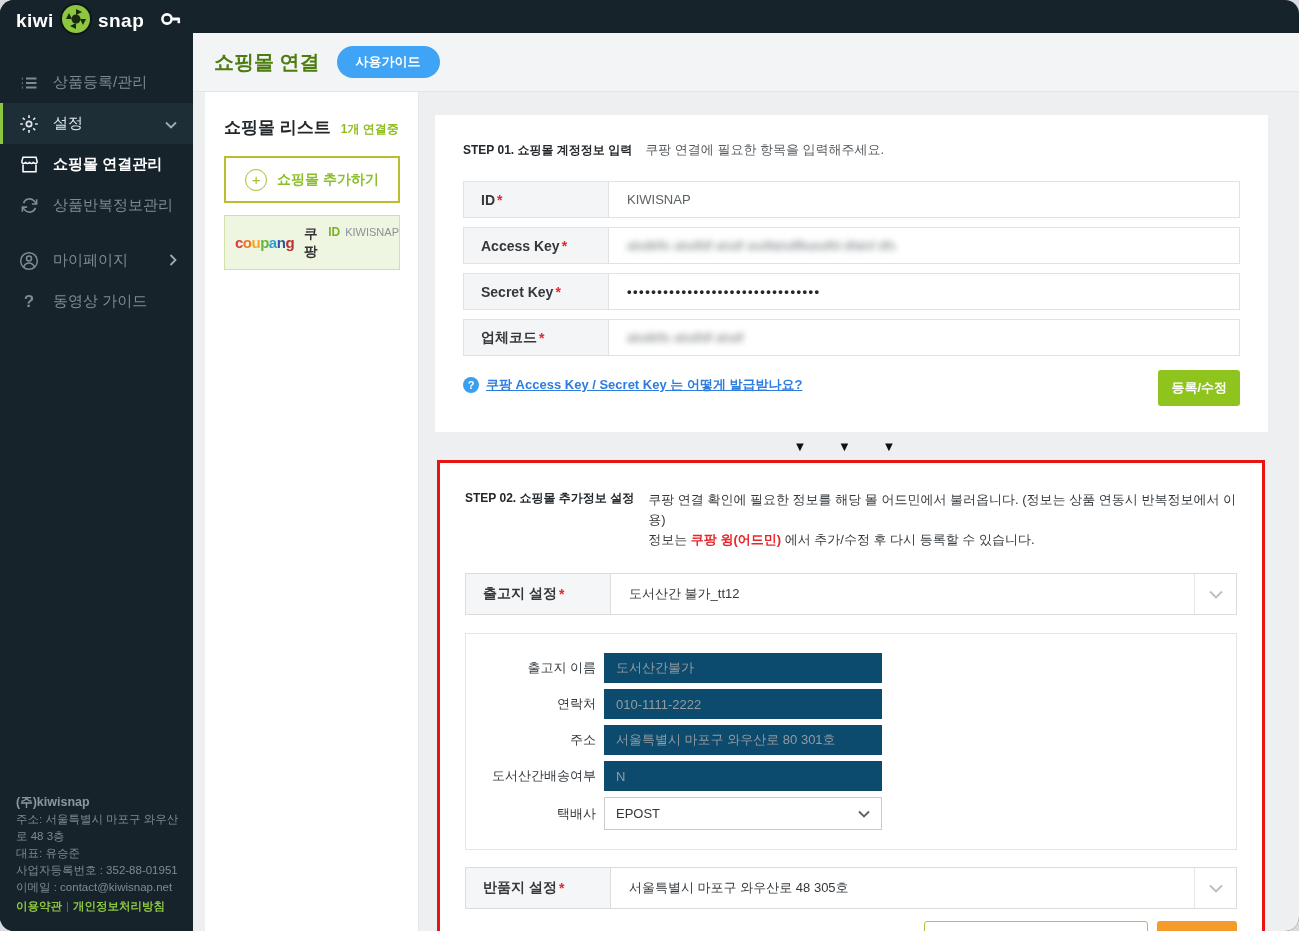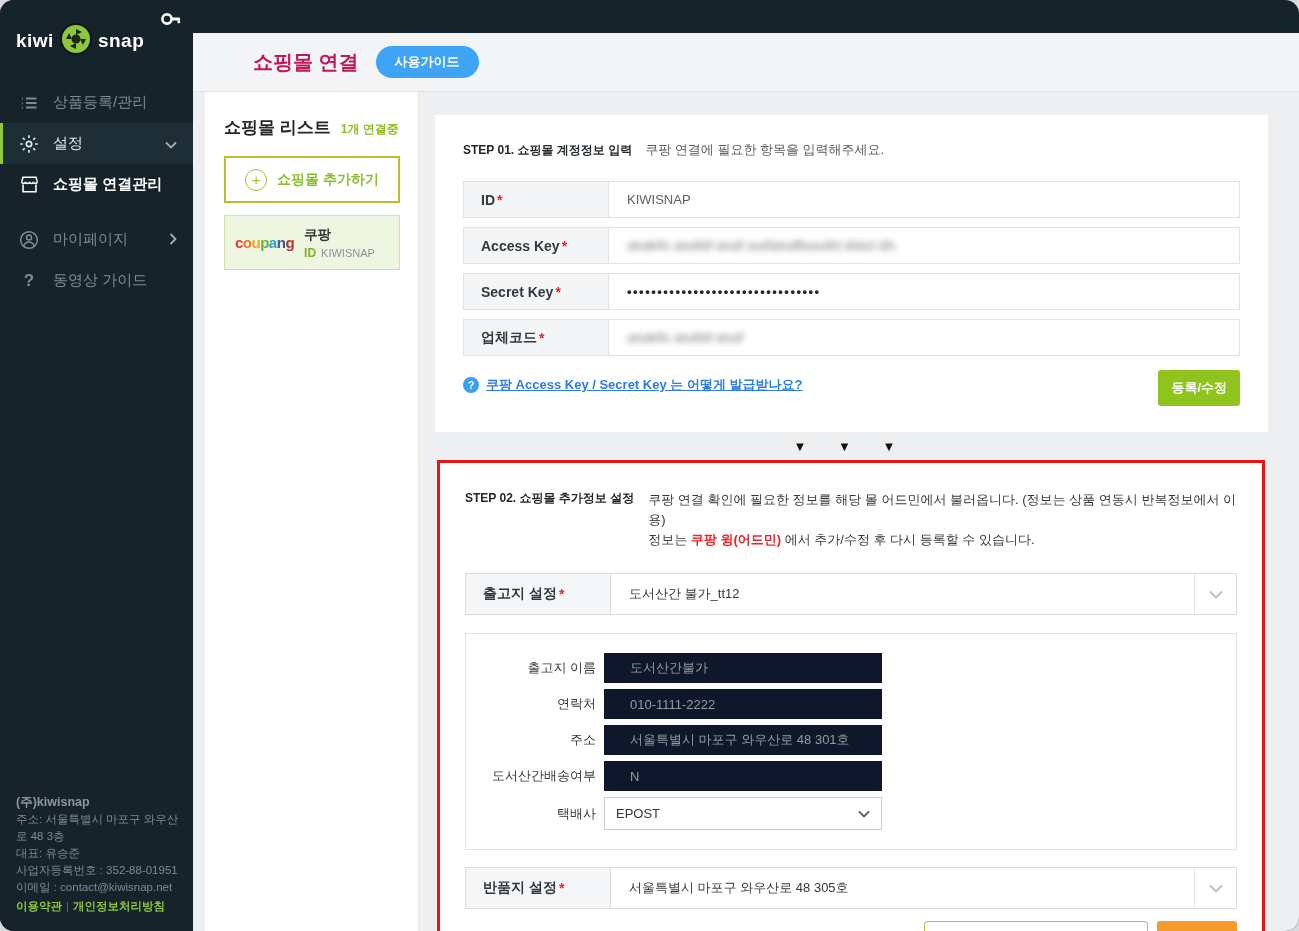--- a/index.html
+++ b/index.html
@@ -3,21 +3,21 @@
 <meta charset="utf-8">
 <style>
   * { margin:0; padding:0; box-sizing:border-box; }
   html,body { background:#d8dadd; }
   body { font-family:"Liberation Sans","DejaVu Sans",sans-serif; }
   .screen { position:relative; width:1299px; height:931px; background:#16232b;
             border-radius:14px; overflow:hidden; }
 
   
   .sidebar { position:absolute; left:0; top:0; width:193px; height:100%; background:#16232b; }
-  .logo { display:flex; align-items:center; gap:5px; padding:22px 0 0 16px; }
+  .logo { display:flex; align-items:center; gap:5px; padding:2px 0 0 16px; }
   .logo .word { color:#fff; font-size:19px; font-weight:bold; letter-spacing:0.5px; }
   .menu { margin-top:22px; }
   .menu-item { position:relative; display:flex; align-items:center; gap:13px;
                height:41px; padding-left:18px; color:#7e8b93; font-size:15px; cursor:pointer; }
   .menu-item .mi-icon { width:22px; display:flex; justify-content:center; align-items:center; }
   .menu-item.active { background:#1e2e37; color:#dfe7ea; }
   .menu-item.active::before { content:""; position:absolute; left:0; top:0; bottom:0;
                width:3px; background:#8dc63f; }
   .menu-item.sub-active { color:#ffffff; font-weight:bold;align-items:center; }
   .menu-item .chev { margin-left:auto; margin-right:16px; }
@@ -29,41 +29,41 @@
   .side-footer .links .sep { color:#5b6a71; font-weight:normal; padding:0 4px; }
   .side-footer a { color:#8dc63f; text-decoration:none; }
 
   
   .topbar-key { position:absolute; left:160px; top:10px; width:26px; height:18px; }
 
   
   .main { position:absolute; left:193px; top:33px; right:0; bottom:0; background:#edeff1; }
   .page-head { height:59px; background:#f3f4f5; border-bottom:1px solid #e4e5e6;
                display:flex; align-items:center; padding-left:21px; gap:17px; }
-  .page-title { font-size:20px; font-weight:bold; color:#be185d;margin-left:39px; }
+  .page-title { font-size:20px; font-weight:bold; color:#4d7c0f; }
   .guide-badge { background:#3fa4f6; color:#fff; font-size:13px; font-weight:bold;
                  padding:7px 19px; border-radius:16px; cursor:pointer; }
 
   
   .list-panel { position:absolute; left:12px; top:59px; width:214px; bottom:0; background:#fff;
                 border-right:1px solid #e6e7e8; padding:24px 18px 0 19px; }
   .list-head { display:flex; align-items:baseline; gap:10px; }
   .list-title { font-size:17px; font-weight:bold; color:#23282c; }
   .list-status { font-size:12px; font-weight:bold; color:#8fbe20; }
   .add-mall-btn { margin-top:17px; width:176px; height:47px; background:#fff;
                   border:2px solid #b9bd2e; display:flex; align-items:center; justify-content:center;
                   gap:10px; color:#8cbf2c; font-size:14px; font-weight:bold; cursor:pointer; }
   .plus-circle { width:22px; height:22px; border:1.6px solid #a9bd2c; border-radius:50%;
                  display:flex; align-items:center; justify-content:center;
                  font-size:15px; color:#a9bd2c; font-weight:normal; line-height:1; }
   .mall-card { margin-top:12px; width:176px; height:55px; background:#eef5e0;
                border:1px solid #cfe0a8; display:flex; align-items:center; gap:10px;
                padding-left:10px; cursor:pointer; }
   .coupang-logo { font-size:15px; font-weight:bold; letter-spacing:-0.5px; }
-  .mall-info { display:flex; flex-direction:column; gap:2px; }
+  .mall-info { display:flex; flex-direction:row; gap:2px; }
   .mall-name { font-size:13.5px; font-weight:bold; color:#333; }
   .mall-id { font-size:11px; color:#8a9298; }
   .mall-id b { color:#7faf2a; font-size:12px; margin-right:5px; }
 
   
   .content { position:absolute; left:214px; top:59px; right:0; bottom:0; overflow:hidden; }
   .card1 { margin:23px 0 0 28px; width:833px; background:#fff; padding:26px 28px 26px 28px; }
   .step-head { display:flex; align-items:baseline; gap:13px; }
   .step-title { font-size:12px; font-weight:bold; color:#23282c; white-space:nowrap; }
   .step-desc { font-size:13px; color:#555a5e; }
@@ -95,22 +95,22 @@
   .red-hl { color:#e8252a; font-weight:bold; }
   .sel-row { display:flex; height:42px; border:1px solid #dadcde; margin-top:23px; }
   .sel-row .f-label { border-right:1px solid #dadcde; background:#f5f6f7; }
   .sel-box { flex:1; position:relative; display:flex; align-items:center;
              padding-left:18px; font-size:13px; color:#33383c; cursor:pointer; background:#fff; }
   .sel-chev { position:absolute; right:0; top:0; bottom:0; width:42px;
               border-left:1px solid #e4e6e8; display:flex; align-items:center; justify-content:center; }
   .detail-box { margin-top:18px; border:1px solid #e2e4e6; padding:13px 0 13px 0; }
   .d-row { display:flex; align-items:center; margin:6px 0; }
   .d-label { width:130px; text-align:right; font-size:13px; color:#33383c; margin-right:8px; }
-  .d-input { width:278px; height:30px; background:#0f172a; color:#969ba0; font-size:13px;
-             display:flex; align-items:center; padding-left:26px; }
+  .d-input { width:278px; height:30px; background:#0c4a6e; color:#969ba0; font-size:13px;
+             display:flex; align-items:center; padding-left:12px; }
   .d-select { width:278px; height:33px; background:#fff; border:1px solid #c9cbcd;
               display:flex; align-items:center; justify-content:space-between;
               padding:0 11px; font-size:13px; color:#33383c; cursor:pointer; }
   .return-row { margin-top:17px; }
   .btns-row { margin-top:12px; display:flex; justify-content:flex-end; gap:9px; }
   .btn-outline { background:#fff; border:1px solid #a9c83e; color:#7ca82b; font-size:13px;
                  font-weight:bold; padding:9px 15px; border-radius:3px; cursor:pointer; }
   .btn-orange { position:relative; background:#f59b2c; color:#fff; font-size:13px; font-weight:bold;
                 padding:9px 12px; border:none; border-radius:3px; cursor:pointer; }
   .hand { position:absolute; right:4px; top:18px; pointer-events:none; }
@@ -178,20 +178,31 @@
         <span class="mi-icon">
           <svg width="21" height="19" viewBox="0 0 24 22" fill="none" stroke="#ffffff" stroke-width="1.8">
             <path d="M3 8 L4.5 2.5 H19.5 L21 8"></path>
             <path d="M3 8 a2.3 2.3 0 0 0 4.5 0 a2.3 2.3 0 0 0 4.5 0 a2.3 2.3 0 0 0 4.5 0 a2.3 2.3 0 0 0 4.5 0"></path>
             <path d="M4.5 11 V19.5 H19.5 V11"></path>
           </svg>
         </span>
         <span>쇼핑몰 연결관리</span>
       </div>
 
+      <div class="menu-item">
+        <span class="mi-icon">
+          <svg width="19" height="19" viewBox="0 0 24 24" fill="none" stroke="#7e8b93" stroke-width="2">
+            <path d="M21 4v6h-6"></path>
+              <path d="M3 20v-6h6"></path>
+            <path d="M4.5 9a8 8 0 0 1 13.2-3l3.3 4"></path>
+            <path d="M19.5 15a8 8 0 0 1-13.2 3L3 14"></path>
+          </svg>
+        </span>
+        <span>상품반복정보관리</span>
+      </div>
 
       <div class="menu-gap"></div>
 
       <div class="menu-item">
         <span class="mi-icon">
           <svg width="20" height="20" viewBox="0 0 24 24" fill="none" stroke="#7e8b93" stroke-width="1.8">
             <circle cx="12" cy="12" r="10"></circle>
             <circle cx="12" cy="9" r="3"></circle>
             <path d="M5.5 19.5 C7 15.5 10 14.5 12 14.5 S17 15.5 18.5 19.5"></path>
           </svg>
@@ -323,21 +334,21 @@
           <div class="d-row">
             <span class="d-label">출고지 이름</span>
             <span class="d-input">도서산간불가</span>
           </div>
           <div class="d-row">
             <span class="d-label">연락처</span>
             <span class="d-input">010-1111-2222</span>
           </div>
           <div class="d-row">
             <span class="d-label">주소</span>
-            <span class="d-input">서울특별시 마포구 와우산로 48 301호</span>
+            <span class="d-input">서울특별시 마포구 와우산로 80 301호</span>
           </div>
           <div class="d-row">
             <span class="d-label">도서산간배송여부</span>
             <span class="d-input">N</span>
           </div>
           <div class="d-row">
             <span class="d-label">택배사</span>
             <span class="d-select">
               <span>EPOST</span>
               <svg width="12" height="8" viewBox="0 0 12 8" fill="none" stroke="#5c6165" stroke-width="1.8">

